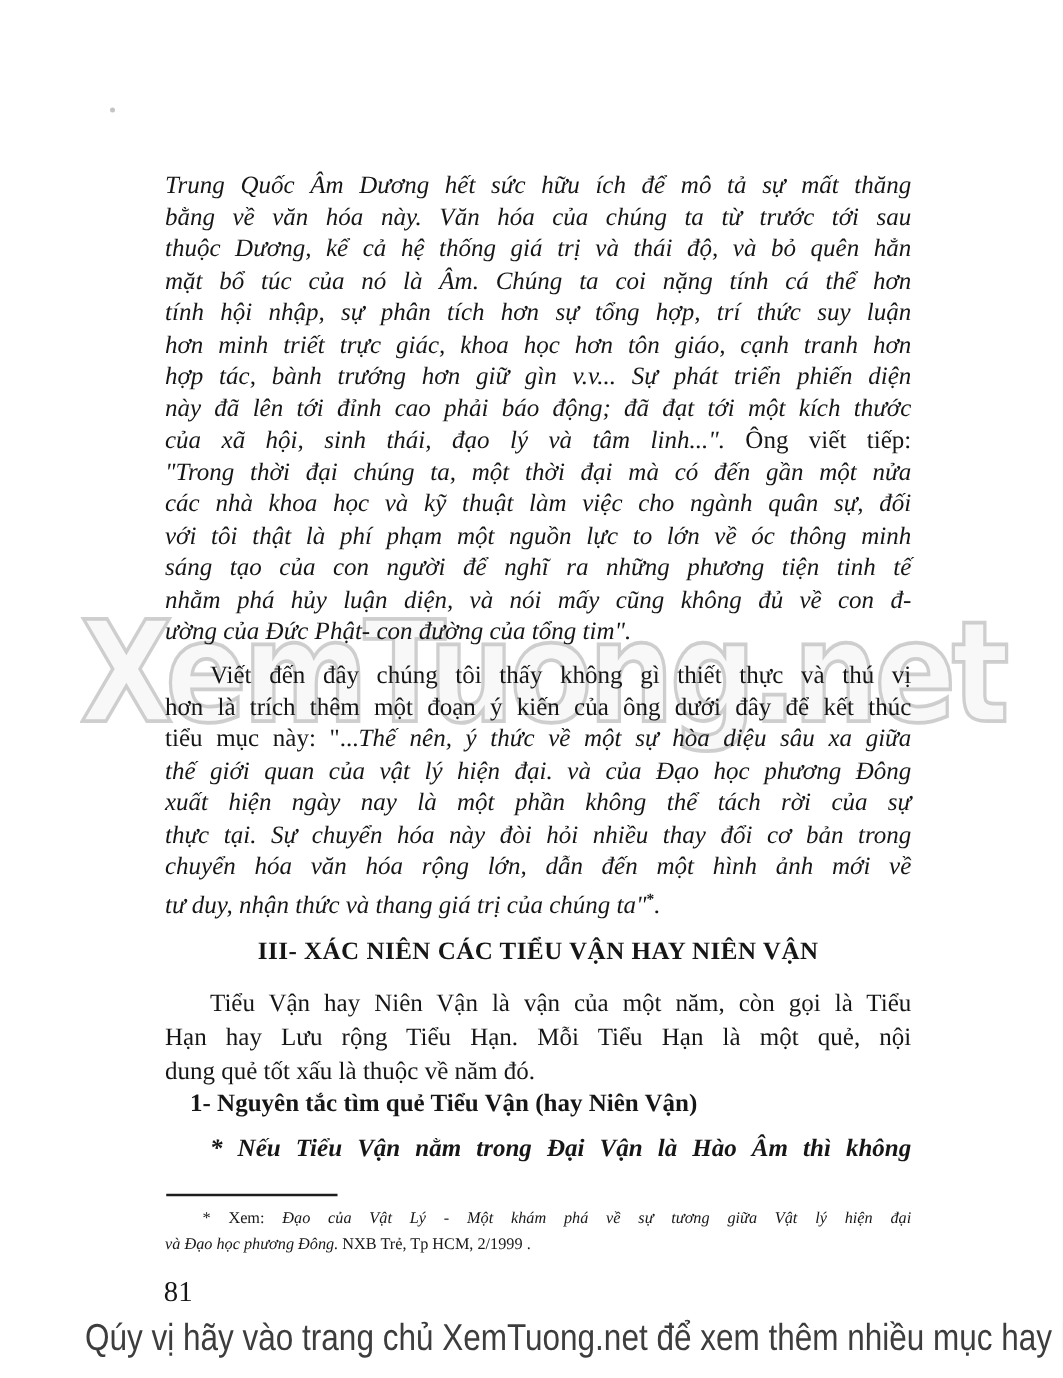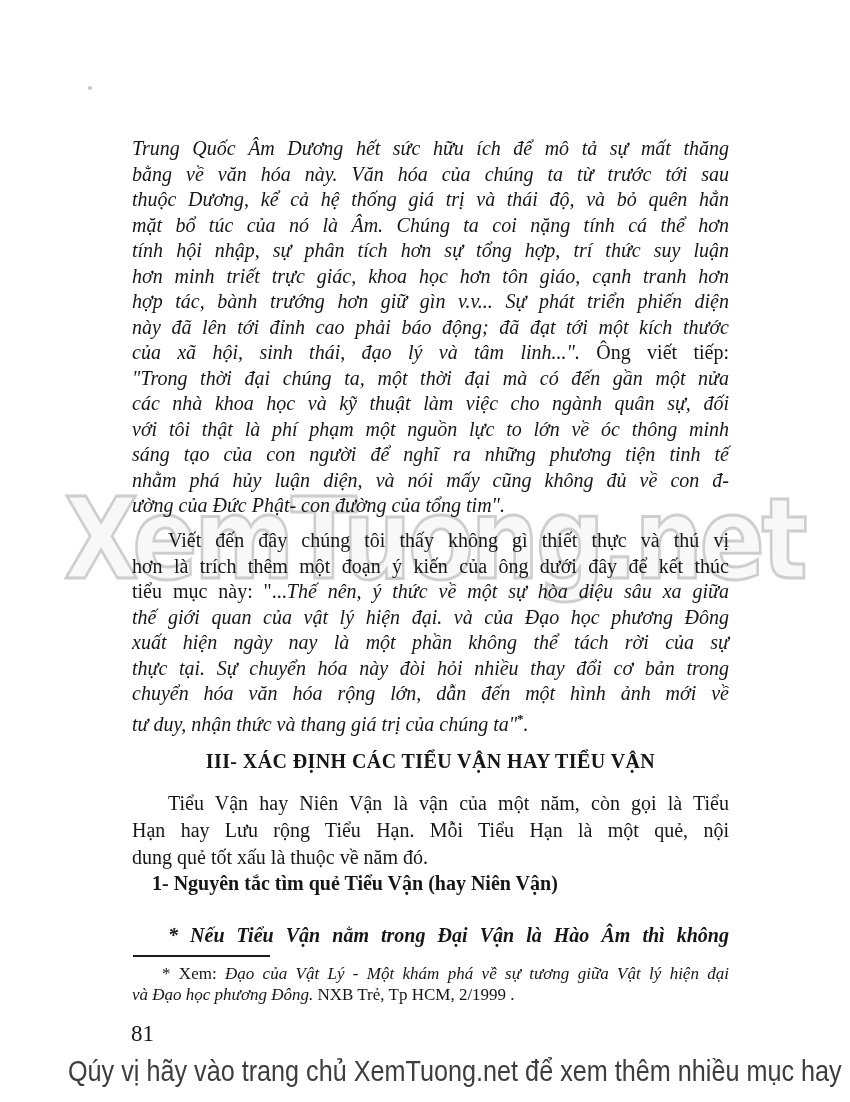--- a/index.html
+++ b/index.html
@@ -45,21 +45,21 @@
   .para .tline:last-child{text-align-last:left;}
   .para.justify-all .tline:last-child{text-align-last:justify;}
   .indent .tline:first-child{text-indent:36px;}
   .r{font-style:normal;}
   .i{font-style:italic;}
   .bi{font-style:italic;font-weight:bold;}
   .sup{vertical-align:super;font-size:0.62em;font-style:normal;font-weight:bold;}
   .p1{top:136px;}
   .p2{top:528px;}
   .p3{top:790px;--lh:27px;}
-  .pnote{top:906px;--lh:27px;font-weight:bold;margin-top:16px;}
+  .pnote{top:906px;--lh:27px;font-weight:bold;}
   .heading{
     position:absolute;
     left:132px;top:750px;width:597px;
     margin:0;
     text-align:center;
     font-size:20px;
     font-weight:bold;
     letter-spacing:0.4px;
     z-index:1;
   }
@@ -75,21 +75,21 @@
   
   .fn-rule{
     position:absolute;
     left:133px;top:955px;
     width:137px;height:2px;
     background:#1d1d1d;
     z-index:1;
   }
   .footnote{
     top:964px;
-    font-size:17px;
+    font-size:13px;
     --lh:20.5px;
   }
   .footnote .tline:first-child{text-indent:30px;}
   .page-number{
     position:absolute;
     left:131px;top:1021px;
     font-size:23px;
     z-index:1;
   }
   
@@ -143,21 +143,21 @@
       <div class="tline"><span class="r">Viết đến đây chúng tôi thấy không gì thiết thực và thú vị</span></div>
       <div class="tline"><span class="r">hơn là trích thêm một đoạn ý kiến của ông dưới đây để kết thúc</span></div>
       <div class="tline"><span class="r">tiểu mục này: "...</span><span class="i">Thế nên, ý thức về một sự hòa diệu sâu xa giữa</span></div>
       <div class="tline"><span class="i">thế giới quan của vật lý hiện đại. và của Đạo học phương Đông</span></div>
       <div class="tline"><span class="i">xuất hiện ngày nay là một phần không thể tách rời của sự</span></div>
       <div class="tline"><span class="i">thực tại. Sự chuyển hóa này đòi hỏi nhiều thay đổi cơ bản trong</span></div>
       <div class="tline"><span class="i">chuyển hóa văn hóa rộng lớn, dẫn đến một hình ảnh mới về</span></div>
       <div class="tline"><span class="i">tư duy, nhận thức và thang giá trị của chúng ta"</span><span class="sup">*</span><span class="i">.</span></div>
     </div>
 
-  <h2 class="heading">III- XÁC ĐỊNH CÁC TIỂU VẬN HAY TIỂU VẬN</h2>
+  <h2 class="heading">III- XÁC NIÊN CÁC TIỂU VẬN HAY NIÊN VẬN</h2>
 
   <div class="para p3 indent">
       <div class="tline"><span class="r">Tiểu Vận hay Niên Vận là vận của một năm, còn gọi là Tiểu</span></div>
       <div class="tline"><span class="r">Hạn hay Lưu rộng Tiểu Hạn. Mỗi Tiểu Hạn là một quẻ, nội</span></div>
       <div class="tline"><span class="r">dung quẻ tốt xấu là thuộc về năm đó.</span></div>
     </div>
 
   <h3 class="subheading">1- Nguyên tắc tìm quẻ Tiểu Vận (hay Niên Vận)</h3>
 
   <div class="para pnote indent justify-all">

